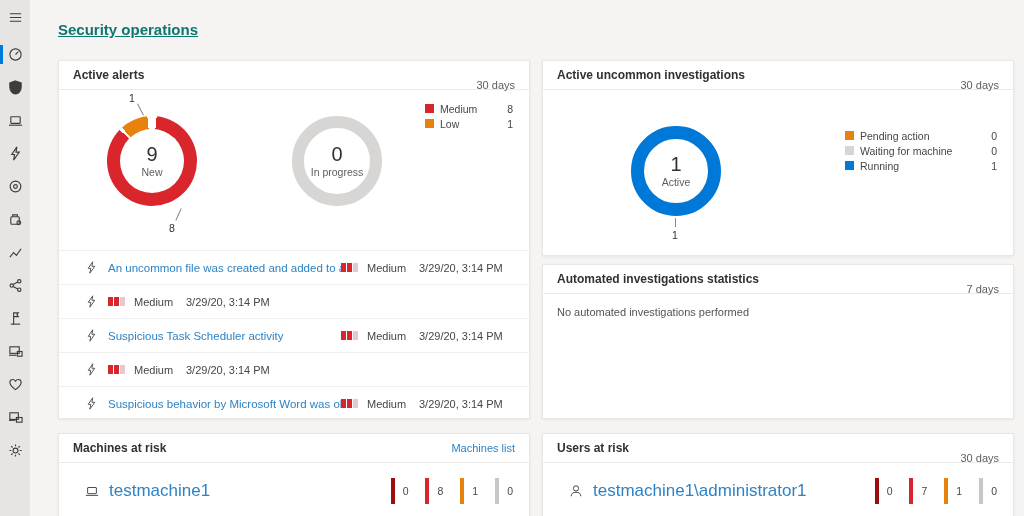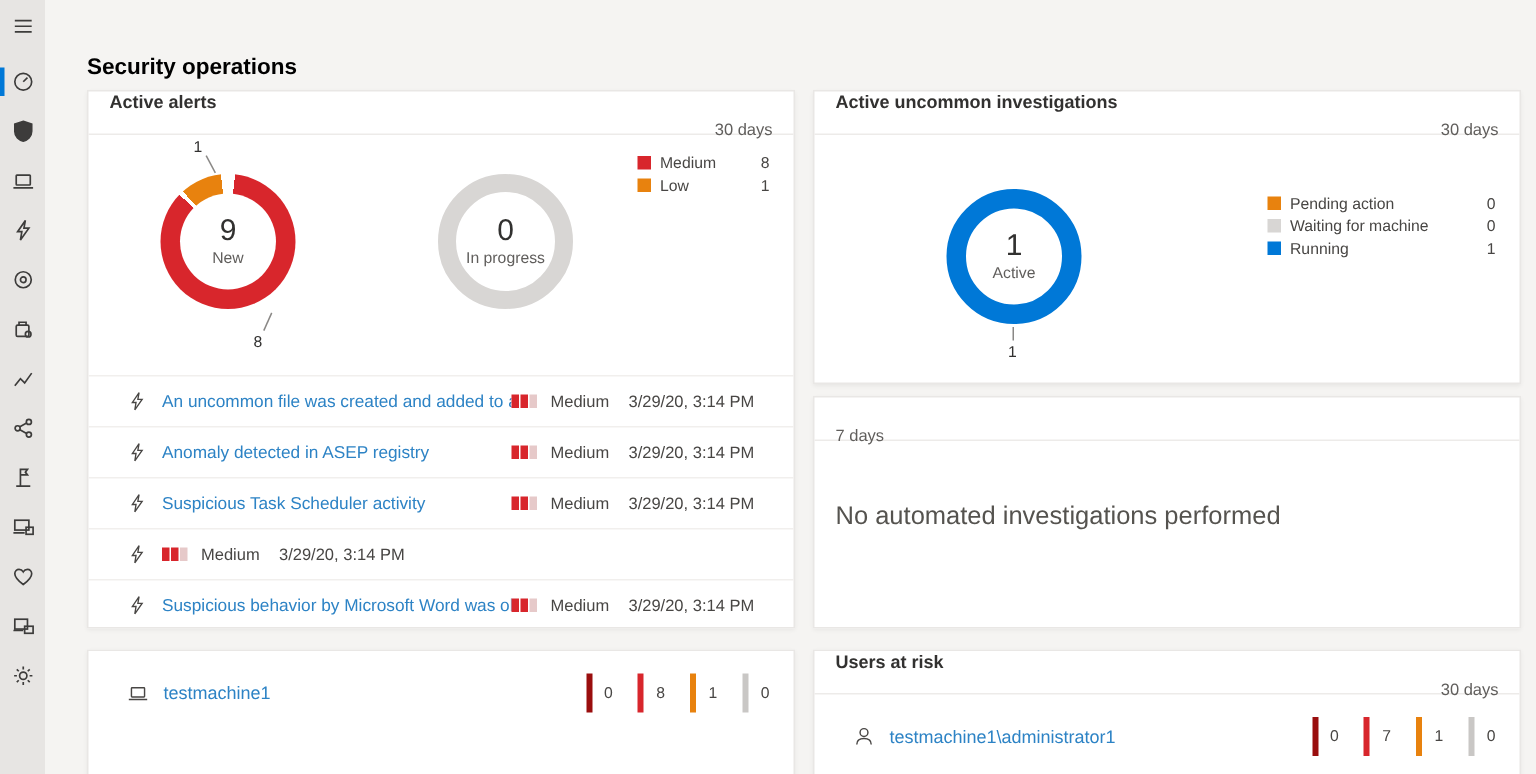--- a/index.html
+++ b/index.html
@@ -11,24 +11,24 @@
        background:#f5f4f2;font-family:"Liberation Sans",sans-serif;color:#323130;}
   
   .sidebar{position:absolute;left:0;top:0;width:30px;height:516px;background:#e7e5e3;
            display:flex;flex-direction:column;align-items:center;}
   .sb-item{width:30px;height:33px;display:flex;align-items:center;justify-content:center;
            position:relative;cursor:pointer;}
   .sb-item.menu{height:34px;margin-bottom:4px;}
   .sb-item.selected::before{content:"";position:absolute;left:0;top:7px;width:3px;height:19px;background:var(--blue);}
   .sb-item svg{stroke:#3d3c3b;fill:none;stroke-width:1.2;}
   
-  .page-title{position:absolute;left:58px;top:36px;font-size:15px;font-weight:bold;color:#000000;}
+  .page-title{position:absolute;left:58px;top:21px;font-size:15px;font-weight:bold;color:#0f766e;text-decoration:underline;}
   
   .card{position:absolute;background:#fff;border:1px solid #e9e7e5;box-shadow:0 1px 3px rgba(0,0,0,.06);}
-  .card-header{display:flex;justify-content:space-between;align-items:flex-start;height:29px;
+  .card-header{display:flex;justify-content:space-between;align-items:center;height:29px;
                padding:0 14px;border-bottom:1px solid #edebe9;}
   .card-title{font-size:12px;font-weight:bold;color:#323130;}
   .card-period{font-size:11px;color:#605e5c;margin-top:20px;}
   .card-link{font-size:11px;color:var(--link);text-decoration:none;cursor:pointer;}
   
   .aa-body{position:relative;height:160px;}
   .donut{position:absolute;border-radius:50%;}
   .donut-seg{width:90px;height:90px;left:48px;top:26px;
      background:conic-gradient(#fff 0deg 6deg, var(--red) 6deg 314deg, #fff 314deg 318deg,
                 var(--orange) 318deg 354deg, #fff 354deg 360deg);}
@@ -56,25 +56,25 @@
   .alert-link{flex:1;min-width:0;font-size:11.5px;color:var(--link);text-decoration:none;cursor:pointer;
               white-space:nowrap;overflow:hidden;}
   .sev-squares{display:flex;margin-right:8px;flex:none;}
   .sev-squares i{width:5px;height:9px;margin-right:1px;background:var(--red);}
   .sev-squares i.dim{background:var(--pale_red);}
   .sev-label{width:52px;font-size:11px;color:#484644;flex:none;}
   .alert-time{width:96px;font-size:11px;color:#484644;flex:none;}
   
   .empty-body{padding:12px 14px;}
   .empty-title{font-size:21px;font-weight:bold;color:#2b2a28;margin-bottom:5px;}
-  .empty-sub{font-size:17px;color:#55534f;margin-top:28px;}
+  .empty-sub{font-size:11px;color:#55534f;}
   
   .risk-row{height:56px;display:flex;align-items:center;padding:0 16px 0 26px;}
   .risk-row svg{stroke:#484644;fill:none;stroke-width:1.1;flex:none;margin-right:10px;}
-  .risk-link{font-size:12px;color:var(--link);text-decoration:none;cursor:pointer;}
+  .risk-link{font-size:17px;color:var(--link);text-decoration:none;cursor:pointer;}
   .risk-bars{margin-left:auto;display:flex;align-items:center;}
   .rb{width:4px;height:26px;margin-left:17px;flex:none;}
   .rb:first-child{margin-left:0;}
   .rbv{font-size:10.5px;color:#484644;margin-left:8px;}
   .rb-darkred{background:var(--darkred);} .rb-red{background:var(--red);}
   .rb-orange{background:var(--orange);} .rb-gray{background:var(--bar_gray);}
 </style>
 </head>
 <body>
 
@@ -215,21 +215,20 @@
           <i></i>
           <i class="dim"></i>
         </span>
       <span class="sev-label">Medium</span>
       <span class="alert-time">3/29/20, 3:14 PM</span>
     </div>
     <div class="alert-row">
       <svg width="13" height="13" viewBox="0 0 16 16">
           <path d="M9.5 1L4 9h3l-1 6 6-8.5H8.5z"></path>
         </svg>
-      <a class="alert-link">Anomaly detected in ASEP registry</a>
       <span class="sev-squares">
           <i></i>
           <i></i>
           <i class="dim"></i>
         </span>
       <span class="sev-label">Medium</span>
       <span class="alert-time">3/29/20, 3:14 PM</span>
     </div>
     <div class="alert-row">
       <svg width="13" height="13" viewBox="0 0 16 16">
@@ -299,28 +298,33 @@
         <span class="legend-sq sq-blue"></span>
         <span class="legend-label">Running</span>
         <span class="legend-value">1</span>
       </div>
     </div>
   </div>
 </section>
 
 <section class="card" style="left:542px;top:264px;width:472px;height:155px;">
   <div class="card-header">
+    <span class="card-title">Automated investigations statistics</span>
     <span class="card-period">7 days</span>
   </div>
   <div class="empty-body">
     <div class="empty-sub">No automated investigations performed</div>
   </div>
 </section>
 
 <section class="card" style="left:58px;top:433px;width:472px;height:96px;">
+  <div class="card-header">
+    <span class="card-title">Machines at risk</span>
+    <a class="card-link">Machines list</a>
+  </div>
   <div class="risk-row">
     <svg width="14" height="14" viewBox="0 0 16 16">
         <rect x="3" y="4" width="10" height="7" rx="0.5"></rect>
         <path d="M1 13h14"></path>
       </svg>
     <a class="risk-link">testmachine1</a>
     <span class="risk-bars">
       <span class="rb rb-darkred"></span>
         <span class="rbv">0</span>
       <span class="rb rb-red"></span>

